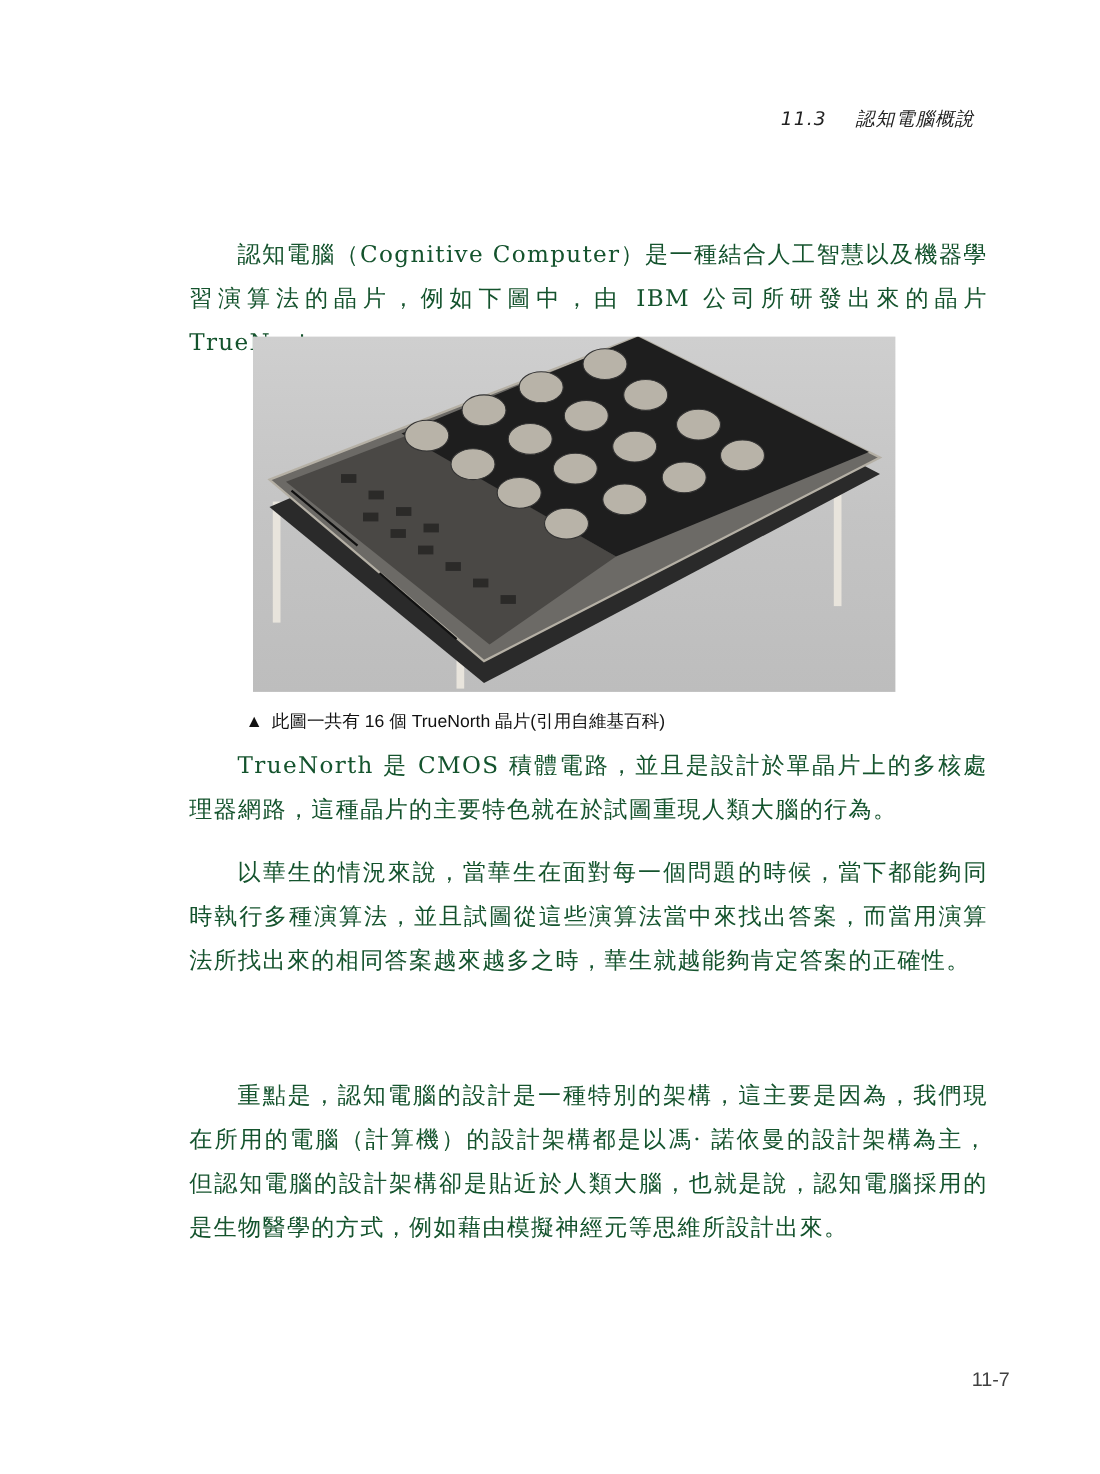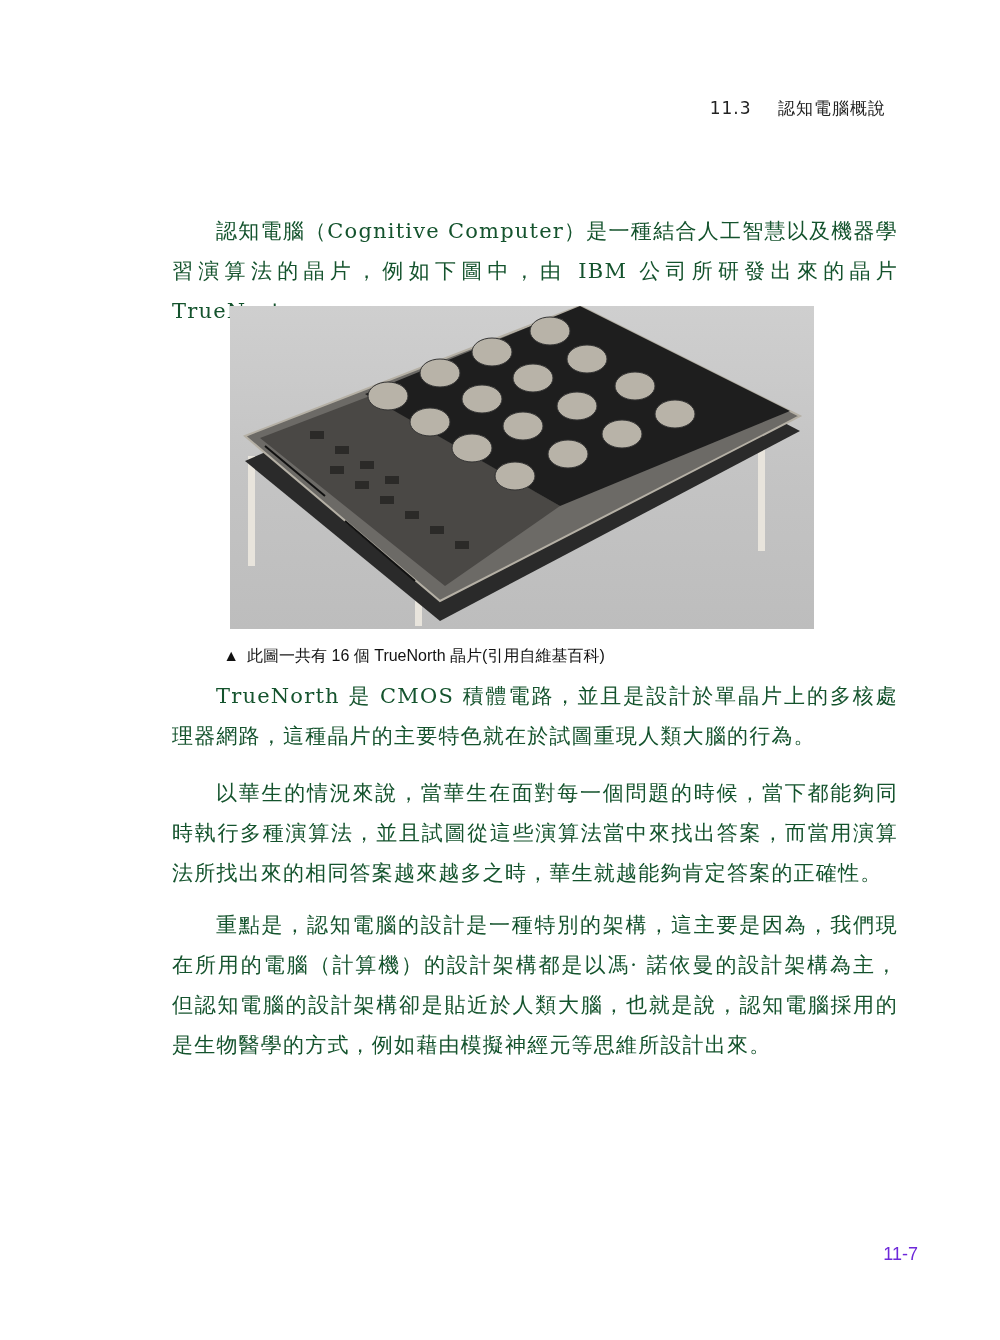--- a/index.html
+++ b/index.html
@@ -2,46 +2,46 @@
 <html><head>
   <meta charset="utf-8">
   <style>
     html, body { margin: 0; padding: 0; background: #ffffff; }
     body {
       width: 1000px; height: 1340px; position: relative; overflow: hidden;
       font-family: "DejaVu Sans", sans-serif; color: #1a1a1a;
     }
     .running-header {
       position: absolute; top: 97px; right: 114px;
-      font-size: 17px; letter-spacing: 1px; color: #222;
+      font-size: 17px; letter-spacing: 1px; color: #222; font-style: italic;
     }
     .running-header .sec-num { margin-right: 20px; }
     .para {
       position: absolute; left: 160px; width: 726px;
       font-family: "DejaVu Serif", serif;
       font-size: 21px; line-height: 40px; letter-spacing: 1.2px;
       text-align: justify; text-indent: 44px; margin: 12px; color: #14532d;
     }
     .p1 { top: 199px; }
     .p2 { top: 664px; }
     .p3 { top: 761px; }
-    .p4 { top: 893px; }
+    .p4 { top: 964px; }
     .figure {
       position: absolute; left: 230px; top: 306px; width: 584px; height: 323px;
       background: linear-gradient(180deg, #cfcfcf 0%, #c4c4c4 50%, #bdbdbd 100%);
       overflow: hidden;
     }
     .caption {
       position: absolute; top: 646px; left: 0; width: 828px; text-align: center;
       font-family: "Liberation Sans", sans-serif; font-size: 16px; color: #111;
     }
     .caption .tri { margin-right: 8px; }
     .page-number {
       position: absolute; top: 1244px; right: 82px;
-      font-family: "Liberation Sans", sans-serif; font-size: 18px; color: #6d28d9;
+      font-family: "Liberation Sans", sans-serif; font-size: 18px; color: #404040;
     }
   </style>
 </head>
 <body>
 
 <div class="running-header">
   <span class="sec-num">11.3</span>
   <span>認知電腦概說</span>
 </div>
 

